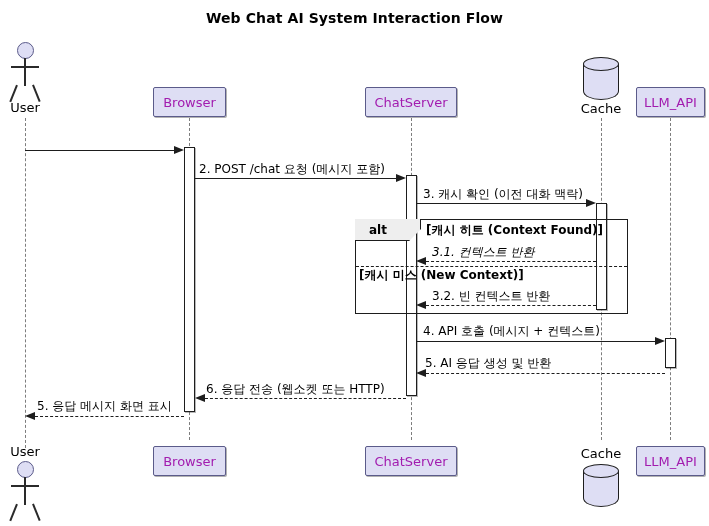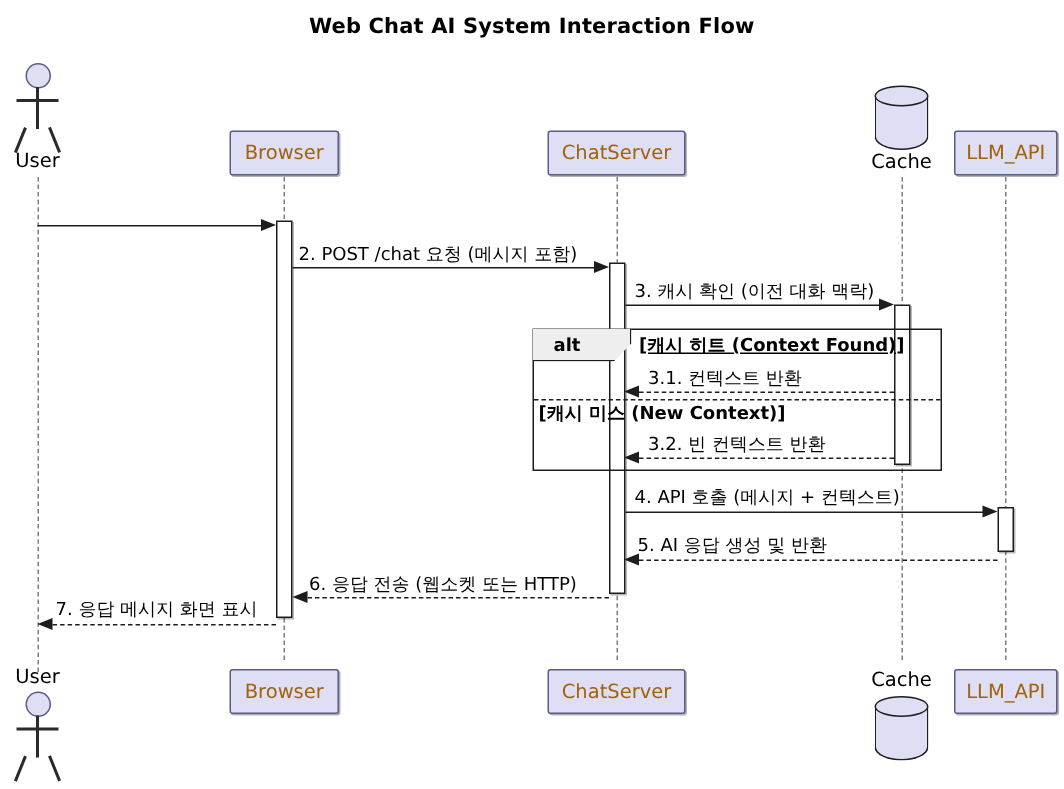--- a/index.html
+++ b/index.html
@@ -15,21 +15,21 @@
     position:absolute;left:0;top:10px;width:709px;
     text-align:center;font-size:14px;font-weight:bold;color:#000;
     letter-spacing:.1px;
   }
 
   
   .pbox{
     position:absolute;box-sizing:border-box;
     background:#DEDEF4;border:1px solid #5B5B8A;border-radius:2px;
     display:flex;align-items:center;justify-content:center;
-    font-size:13px;color:#a16207;white-space:nowrap;
+    font-size:13px;color:#a21caf;white-space:nowrap;
     box-shadow:1px 1px 0 rgba(0,0,0,.30);
   }
   .actor{position:absolute;}
   .actor .head{
     position:absolute;width:15px;height:15px;border-radius:50%;
     background:#DEDEF4;border:1px solid #5B5B8A;left:0;top:0;
   }
   .actor .ln{position:absolute;background:#2a2a2a;}
   .actor-label{
     position:absolute;font-size:13px;color:#000;text-align:center;
@@ -137,56 +137,56 @@
 
   <div class="activation" style="left:184px;top:147px;width:11px;height:265px;"></div>
   <div class="activation" style="left:406px;top:175px;width:11px;height:221px;"></div>
   <div class="activation" style="left:596px;top:203px;width:11px;height:107px;"></div>
   <div class="activation" style="left:665px;top:338px;width:11px;height:30px;"></div>
 
   <div class="frame" style="left:355px;top:219px;width:273px;height:95px;"></div>
   <div class="frame-tab" style="left:355px;top:219px;width:66px;height:22px;">
     <span>alt</span>
   </div>
-  <div class="frame-label" style="left:426px;top:222px;text-decoration:underline;">[캐시 히트 (Context Found)]</div>
+  <div class="frame-label" style="left:426px;top:222px;">[캐시 히트 (Context Found)]</div>
   <div class="divider" style="left:356px;top:266px;width:271px;"></div>
   <div class="frame-label" style="left:359px;top:267px;">[캐시 미스 (New Context)]</div>
 
   <div class="msgline" style="left:25px;top:150px;width:150px;"></div>
   <div class="arrow right" style="left:174px;top:145.5px;"></div>
 
   <div class="msgtext" style="left:199px;top:161px;">2. POST /chat 요청 (메시지 포함)</div>
   <div class="msgline" style="left:195px;top:178px;width:202px;"></div>
   <div class="arrow right" style="left:396px;top:173.5px;"></div>
 
   <div class="msgtext" style="left:423px;top:186px;">3. 캐시 확인 (이전 대화 맥락)</div>
   <div class="msgline" style="left:417px;top:203px;width:170px;"></div>
   <div class="arrow right" style="left:586px;top:198.5px;"></div>
 
-  <div class="msgtext" style="left:432px;top:244px;">3.1. 컨텍스트 반환</div>
+  <div class="msgtext" style="left:432px;top:244px;font-style:italic;">3.1. 컨텍스트 반환</div>
   <div class="msgline dashed" style="left:426px;top:261px;width:170px;"></div>
   <div class="arrow left" style="left:416px;top:256.5px;"></div>
 
   <div class="msgtext" style="left:432px;top:288px;">3.2. 빈 컨텍스트 반환</div>
   <div class="msgline dashed" style="left:426px;top:305px;width:170px;"></div>
   <div class="arrow left" style="left:416px;top:300.5px;"></div>
 
   <div class="msgtext" style="left:423px;top:323px;">4. API 호출 (메시지 + 컨텍스트)</div>
   <div class="msgline" style="left:417px;top:341px;width:239px;"></div>
   <div class="arrow right" style="left:655px;top:336.5px;"></div>
 
   <div class="msgtext" style="left:425px;top:355px;">5. AI 응답 생성 및 반환</div>
   <div class="msgline dashed" style="left:426px;top:373px;width:239px;"></div>
   <div class="arrow left" style="left:416px;top:368.5px;"></div>
 
   <div class="msgtext" style="left:206px;top:381px;">6. 응답 전송 (웹소켓 또는 HTTP)</div>
   <div class="msgline dashed" style="left:205px;top:398px;width:201px;"></div>
   <div class="arrow left" style="left:195px;top:393.5px;"></div>
 
-  <div class="msgtext" style="left:37px;top:398px;">7. 응답 메시지 화면 표시</div>
+  <div class="msgtext" style="left:37px;top:398px;">5. 응답 메시지 화면 표시</div>
   <div class="msgline dashed" style="left:35px;top:416px;width:149px;"></div>
   <div class="arrow left" style="left:25px;top:411.5px;"></div>
 
   <div class="actor-label" style="left:0px;top:444px;width:50px;">User</div>
   <div class="actor" style="left:17px;top:461px;width:16px;height:60px;">
     <div class="head"></div>
     <div class="ln" style="left:7px;top:16px;width:1.6px;height:28px;"></div>
     <div class="ln" style="left:-6px;top:24px;width:28px;height:1.6px;"></div>
     <div class="ln" style="left:-1px;top:43px;width:1.6px;height:18px;transform:rotate(22deg);transform-origin:top center;"></div>
     <div class="ln" style="left:15px;top:43px;width:1.6px;height:18px;transform:rotate(-22deg);transform-origin:top center;"></div>

